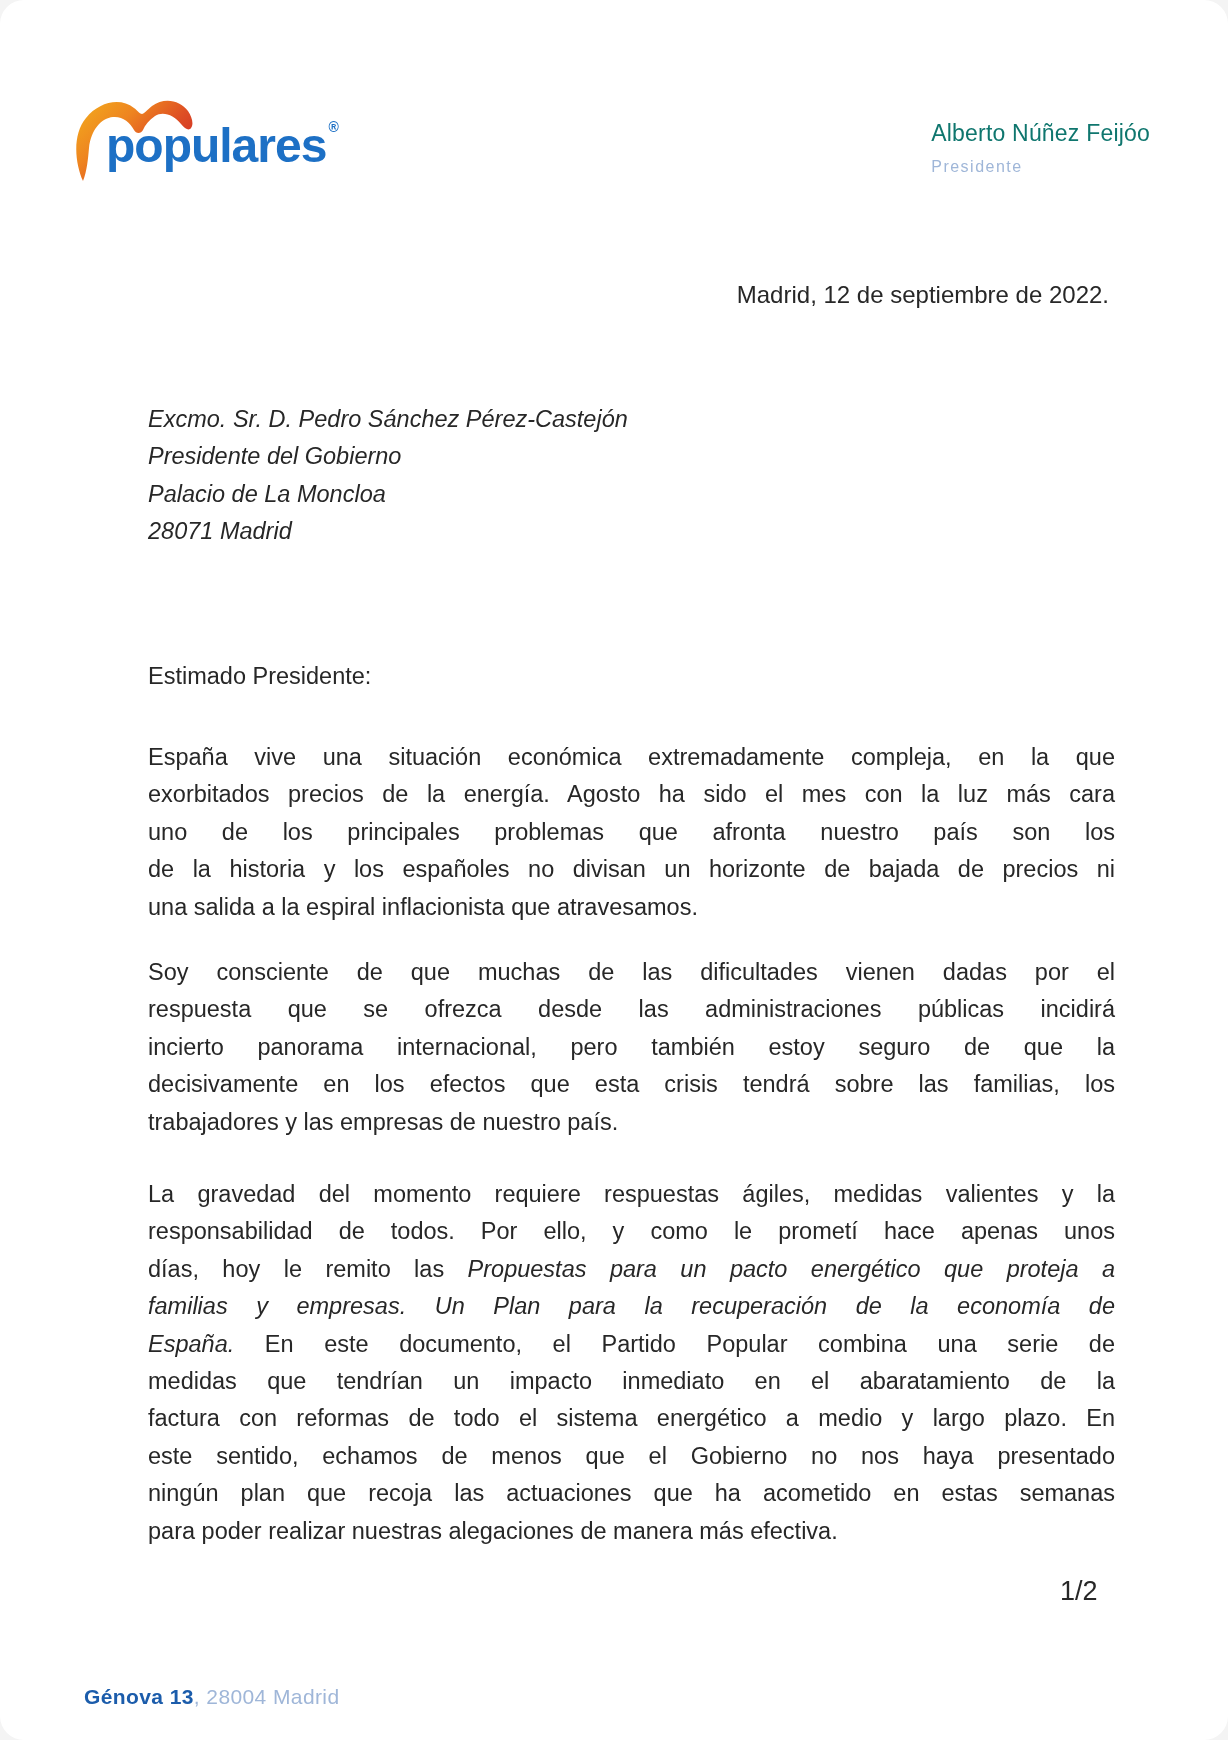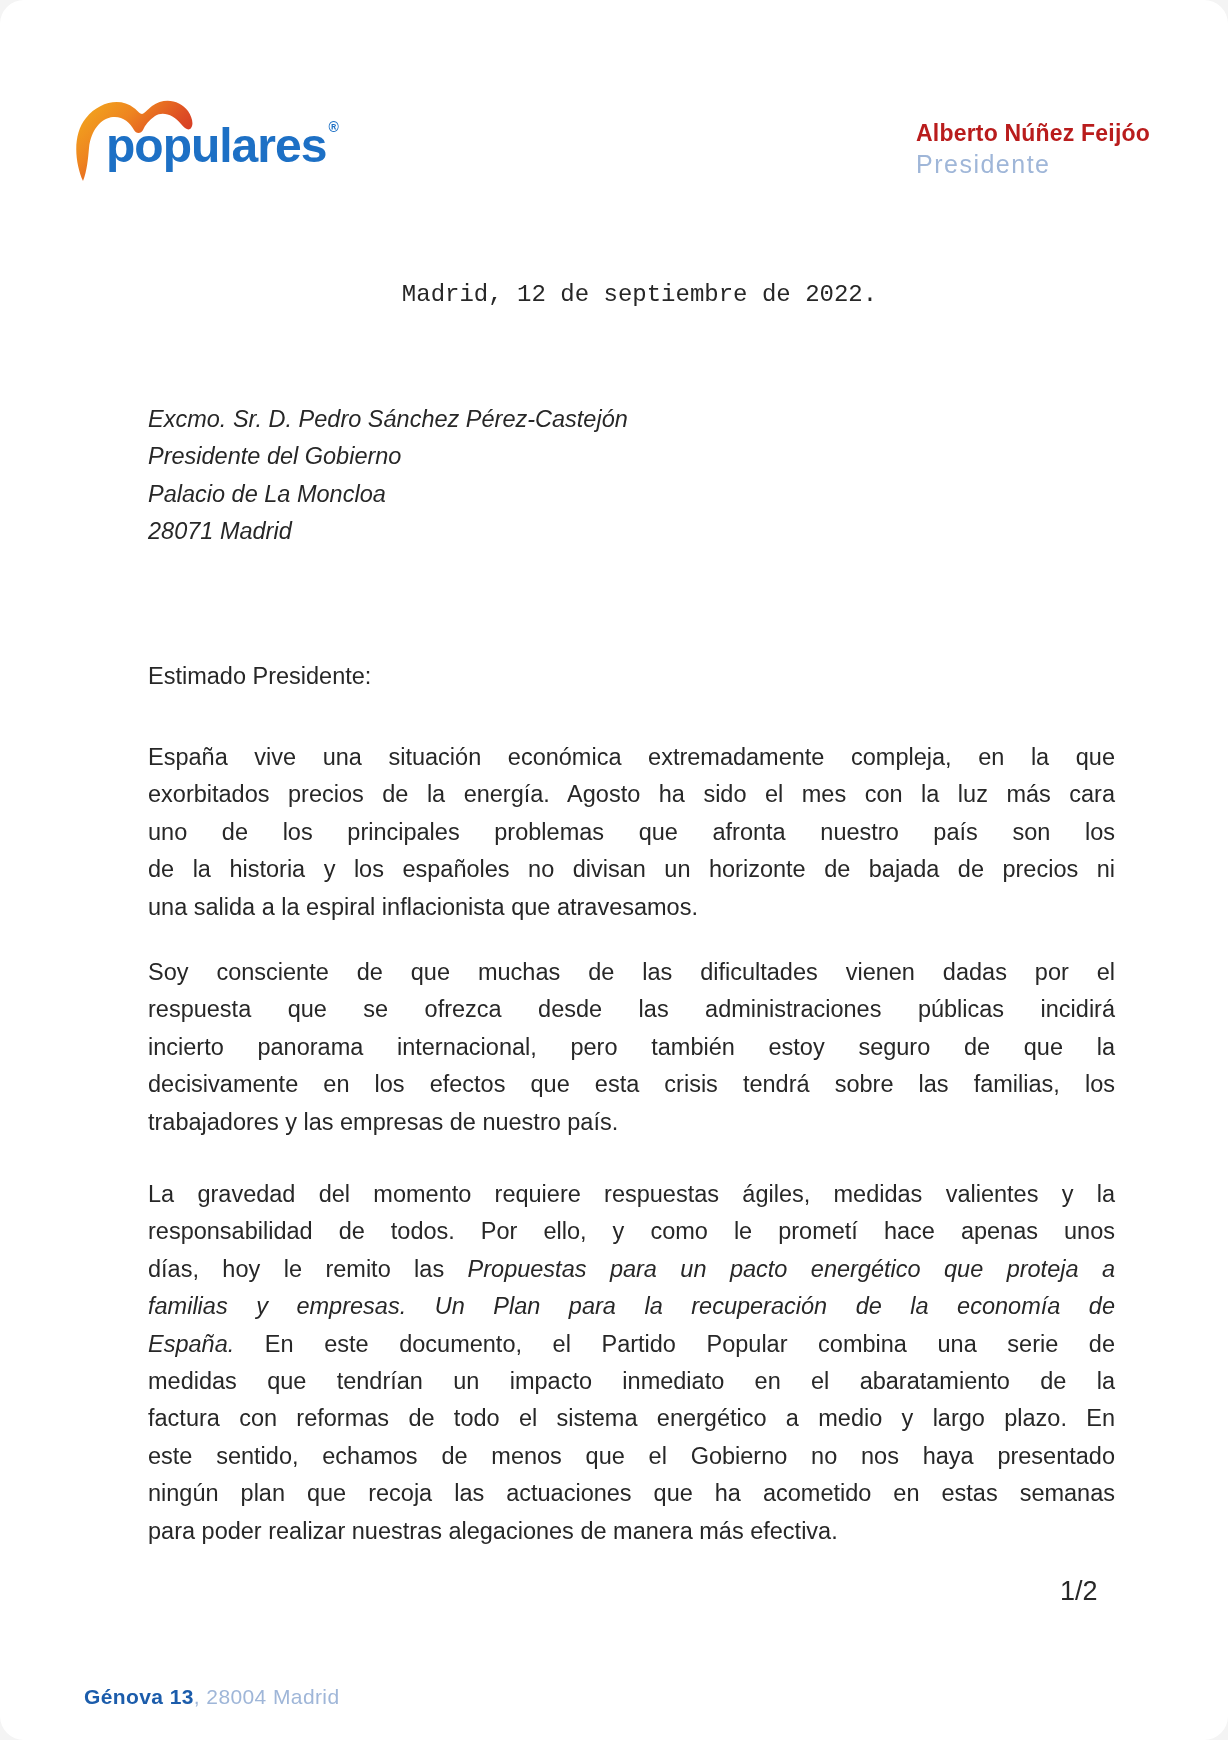--- a/index.html
+++ b/index.html
@@ -20,27 +20,27 @@
     position:absolute; left:36px; top:24px;
     font-size:48px; font-weight:bold; letter-spacing:-1px;
     color:#1d70c5; white-space:nowrap;
   }
   .wordmark .reg {
     font-size:14px; letter-spacing:0; vertical-align:30px; margin-left:2px;
   }
 
   
   .letterhead { position:absolute; right:78px; top:120px; text-align:left; }
-  .lh-name { font-size:23px; font-weight:bold; color:#b91c1c; letter-spacing:0.2px; }
-  .lh-role { font-size:25px; color:#9fb6d8; letter-spacing:1.5px; margin-top:3px; }
+  .lh-name { font-size:23px; font-weight:normal; color:#0f766e; letter-spacing:0.2px; }
+  .lh-role { font-size:16px; color:#9fb6d8; letter-spacing:1.5px; margin-top:11px; }
 
   
   .dateline {
-    position:absolute; left:151px; top:281px; width:977px;
-    text-align:center; font-size:24px;font-family:Liberation Mono, monospace;
+    position:absolute; left:132px; top:281px; width:977px;
+    text-align:right; font-size:24px;
   }
   .address { position:absolute; left:148px; top:401px; font-size:23.5px; line-height:37.4px;font-style:italic; }
   .salutation { position:absolute; left:148px; top:663px; font-size:23.5px; }
 
   .para { position:absolute; left:148px; width:967px; font-size:23.5px; line-height:37.4px; }
   #para1 { top:739px; }
   #para2 { top:954px; }
   #para3 { top:1176px; }
 
   .tline { text-align:justify; text-align-last:justify; white-space:normal; }

